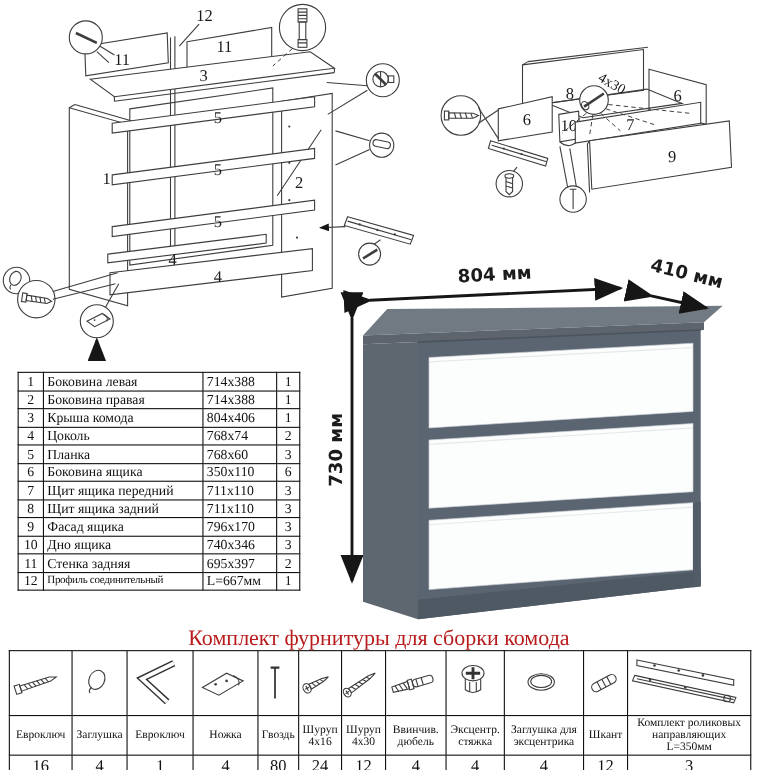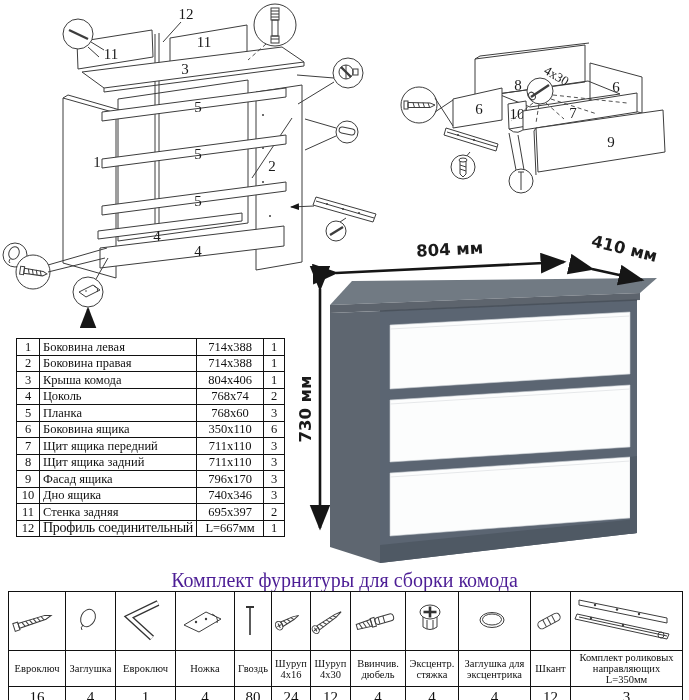--- a/index.html
+++ b/index.html
@@ -17,31 +17,31 @@
   .num-s{font-family:"Liberation Serif",serif;font-size:13px;fill:#1a1a1a;}
   .dot{fill:#3d3d3d;stroke:none;}
 
   
   .parts{position:absolute;left:16px;top:338px;border-collapse:collapse;
          font-size:12.5px;line-height:1;}
   .parts td{border:1px solid #111;height:15.5px;padding:0 3px;white-space:nowrap;}
   .parts{border:1.5px solid #111;}
   .parts td.nm{width:138px;margin-left:31px;}
   .parts td.n0{width:16px;text-align:center;}
-  .parts td.sz{width:60px;text-align:center;}
+  .parts td.sz{width:60px;}
   .parts td.q{width:14px;text-align:center;}
   .parts tr.ctr td.nm{text-align:left;}
-  .parts tr:last-child td.nm{font-size:14px;letter-spacing:-0.3px;}
+  .parts tr:last-child td.nm{font-size:10px;letter-spacing:-0.3px;}
 
   
   .dim{font-family:"DejaVu Sans",sans-serif;font-weight:bold;font-size:16.5px;fill:#1b1b1b;}
 
   
   .hw-title{position:absolute;left:0;right:0;top:569px;text-align:center;
-            font-size:20px;color:#4c1d95;}
+            font-size:20px;color:#b91c1c;}
   .hw{position:absolute;left:8px;top:591px;border-collapse:collapse;table-layout:fixed;}
   .hw td{border:1px solid #111;text-align:center;vertical-align:middle;padding:0;}
   .hw{border:1.5px solid #111;}
   .hw .ico{height:58px;}
   .hw .nm{height:26px;font-size:10.5px;line-height:1.06;padding:1px 1px;}
   .hw .qt{height:20px;font-size:15px;}
 </style>
 </head>
 <body>
 

